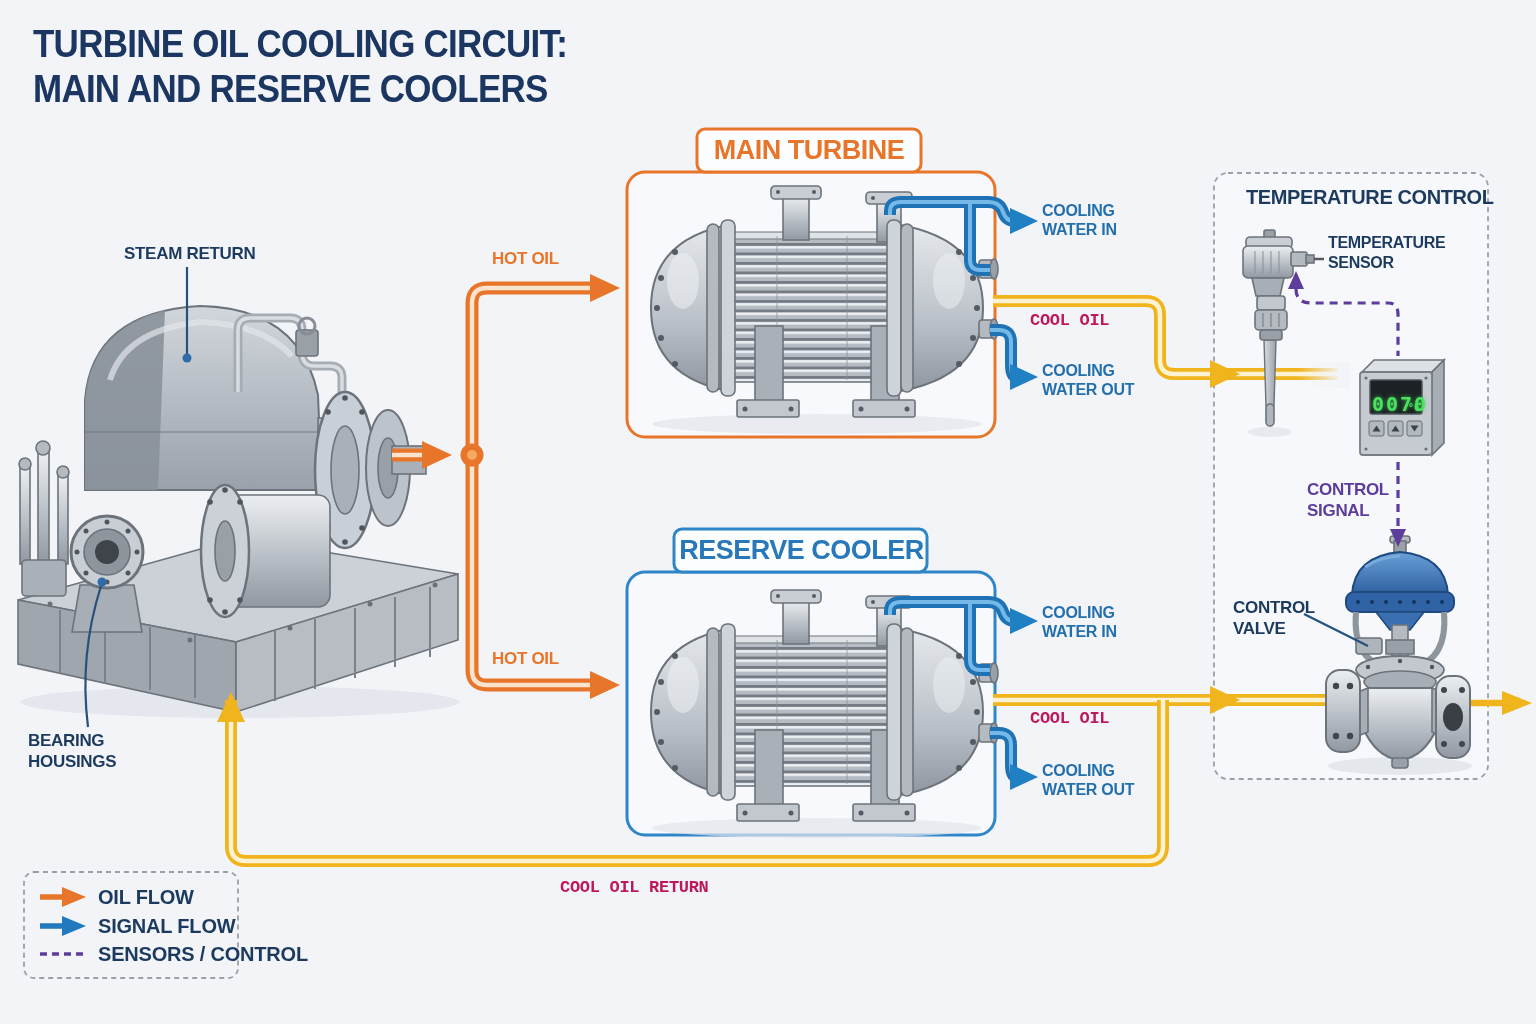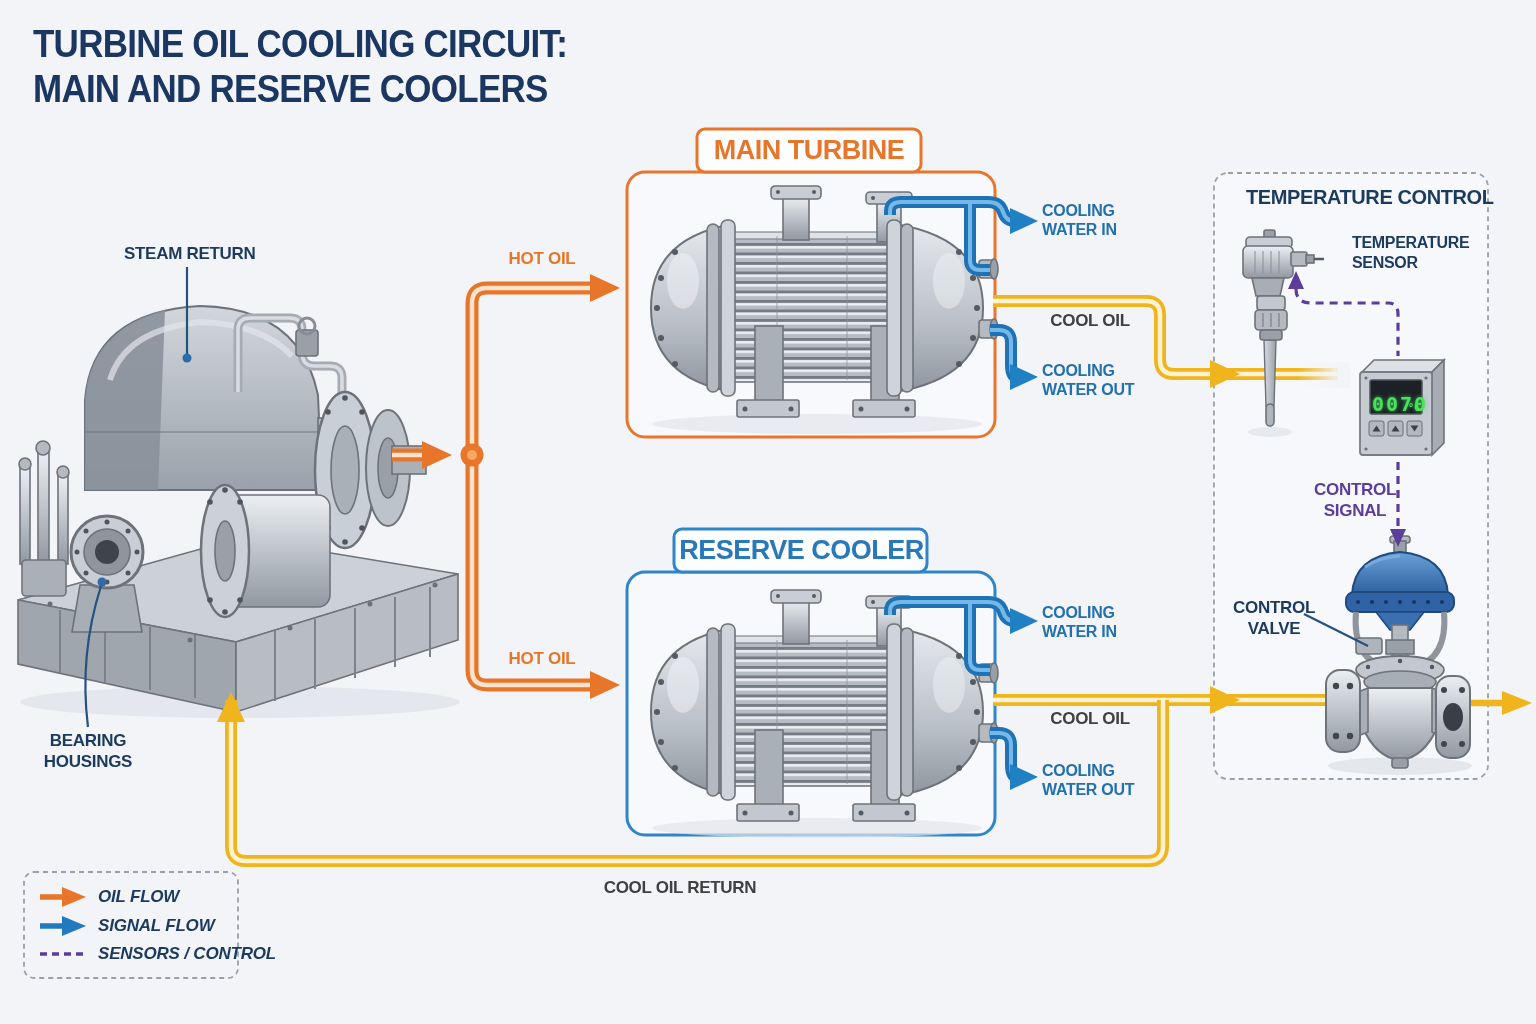--- a/index.html
+++ b/index.html
@@ -4,25 +4,25 @@
 <style>
   html,body{margin:0;padding:0;background:#e8eaef;}
   #stage{position:relative;width:1536px;height:1024px;background:#f2f4f8;overflow:hidden;
          font-family:"Liberation Sans",sans-serif;}
   #gfx{position:absolute;left:0;top:0;}
   .lbl{position:absolute;font-weight:700;white-space:pre-line;letter-spacing:-0.3px;
        color:#1c3a5e;font-size:16px;line-height:19px;}
   .title{font-size:38px;line-height:45px;letter-spacing:-0.8px;color:#1b3660;
          transform:scaleX(.92);transform-origin:0 0;font-weight:700;}
   .cooler-title{font-size:27px;line-height:43px;text-align:center;letter-spacing:-0.5px;}
-  .orange{color:#e8762a;} .bluetxt{color:#2470ad;} .gold{color:#404040;} .purple{color:#5d3d9c;}
-  .center{text-align:center;}
+  .orange{color:#e8762a;} .bluetxt{color:#2470ad;} .gold{color:#be185d;font-family:Liberation Mono, monospace;} .purple{color:#5d3d9c;}
+  .center{}
   .section-title{font-size:20px;letter-spacing:-0.4px;}
   .small17{font-size:17px;line-height:21px;}
-  .legend-lbl{font-size:17px;line-height:18px;letter-spacing:-0.2px;font-style:italic;}
+  .legend-lbl{font-size:20px;line-height:18px;letter-spacing:-0.2px;}
   .display-val{position:absolute;font-family:"DejaVu Sans Mono",monospace;font-weight:700;
        color:#4ce05e;font-size:20px;letter-spacing:2px;text-align:center;
        text-shadow:0 0 4px rgba(60,220,90,.8);}
   .display-unit{position:absolute;font-family:"DejaVu Sans Mono",monospace;font-weight:700;
        color:#4ce05e;font-size:10px;text-align:right;text-shadow:0 0 3px rgba(60,220,90,.8);}
   
   .po{stroke:#e8762a;stroke-width:13;fill:none;stroke-linejoin:round;}
   .pi{stroke:#fbe3cd;stroke-width:4.5;fill:none;stroke-linejoin:round;}
   .go{stroke:#f0b41c;stroke-width:12;fill:none;stroke-linejoin:round;}
   .gi{stroke:#fdf3d2;stroke-width:4.5;fill:none;stroke-linejoin:round;}
@@ -397,21 +397,21 @@
 
 <div class="lbl bluetxt" style="left:1042px;top:603px;">COOLING
 WATER IN</div>
 <div class="lbl gold center small17" style="left:1030px;top:708px;width:120px;">COOL OIL</div>
 <div class="lbl bluetxt" style="left:1042px;top:761px;">COOLING
 WATER OUT</div>
 
 <div class="lbl gold center small17" style="left:560px;top:877px;width:240px;">COOL OIL RETURN</div>
 
 <div class="lbl section-title" style="left:1246px;top:188px;text-align:center;">TEMPERATURE CONTROL</div>
-<div class="lbl" style="left:1328px;top:233px;font-size:16px;line-height:20px;margin-left:24px;">TEMPERATURE
+<div class="lbl" style="left:1328px;top:233px;font-size:16px;line-height:20px;">TEMPERATURE
 SENSOR</div>
 <div class="lbl purple center small17" style="left:1307px;top:479px;width:96px;">CONTROL
 SIGNAL</div>
 <div class="lbl center small17" style="left:1233px;top:597px;width:82px;">CONTROL
 VALVE</div>
 
 <div class="display-val" style="left:1370px;top:392px;width:60px;">0070</div>
 <div class="display-unit" style="left:1374px;top:402px;width:46px;">°C</div>
 
 <div class="lbl legend-lbl" style="left:98px;top:888px;">OIL FLOW</div>

